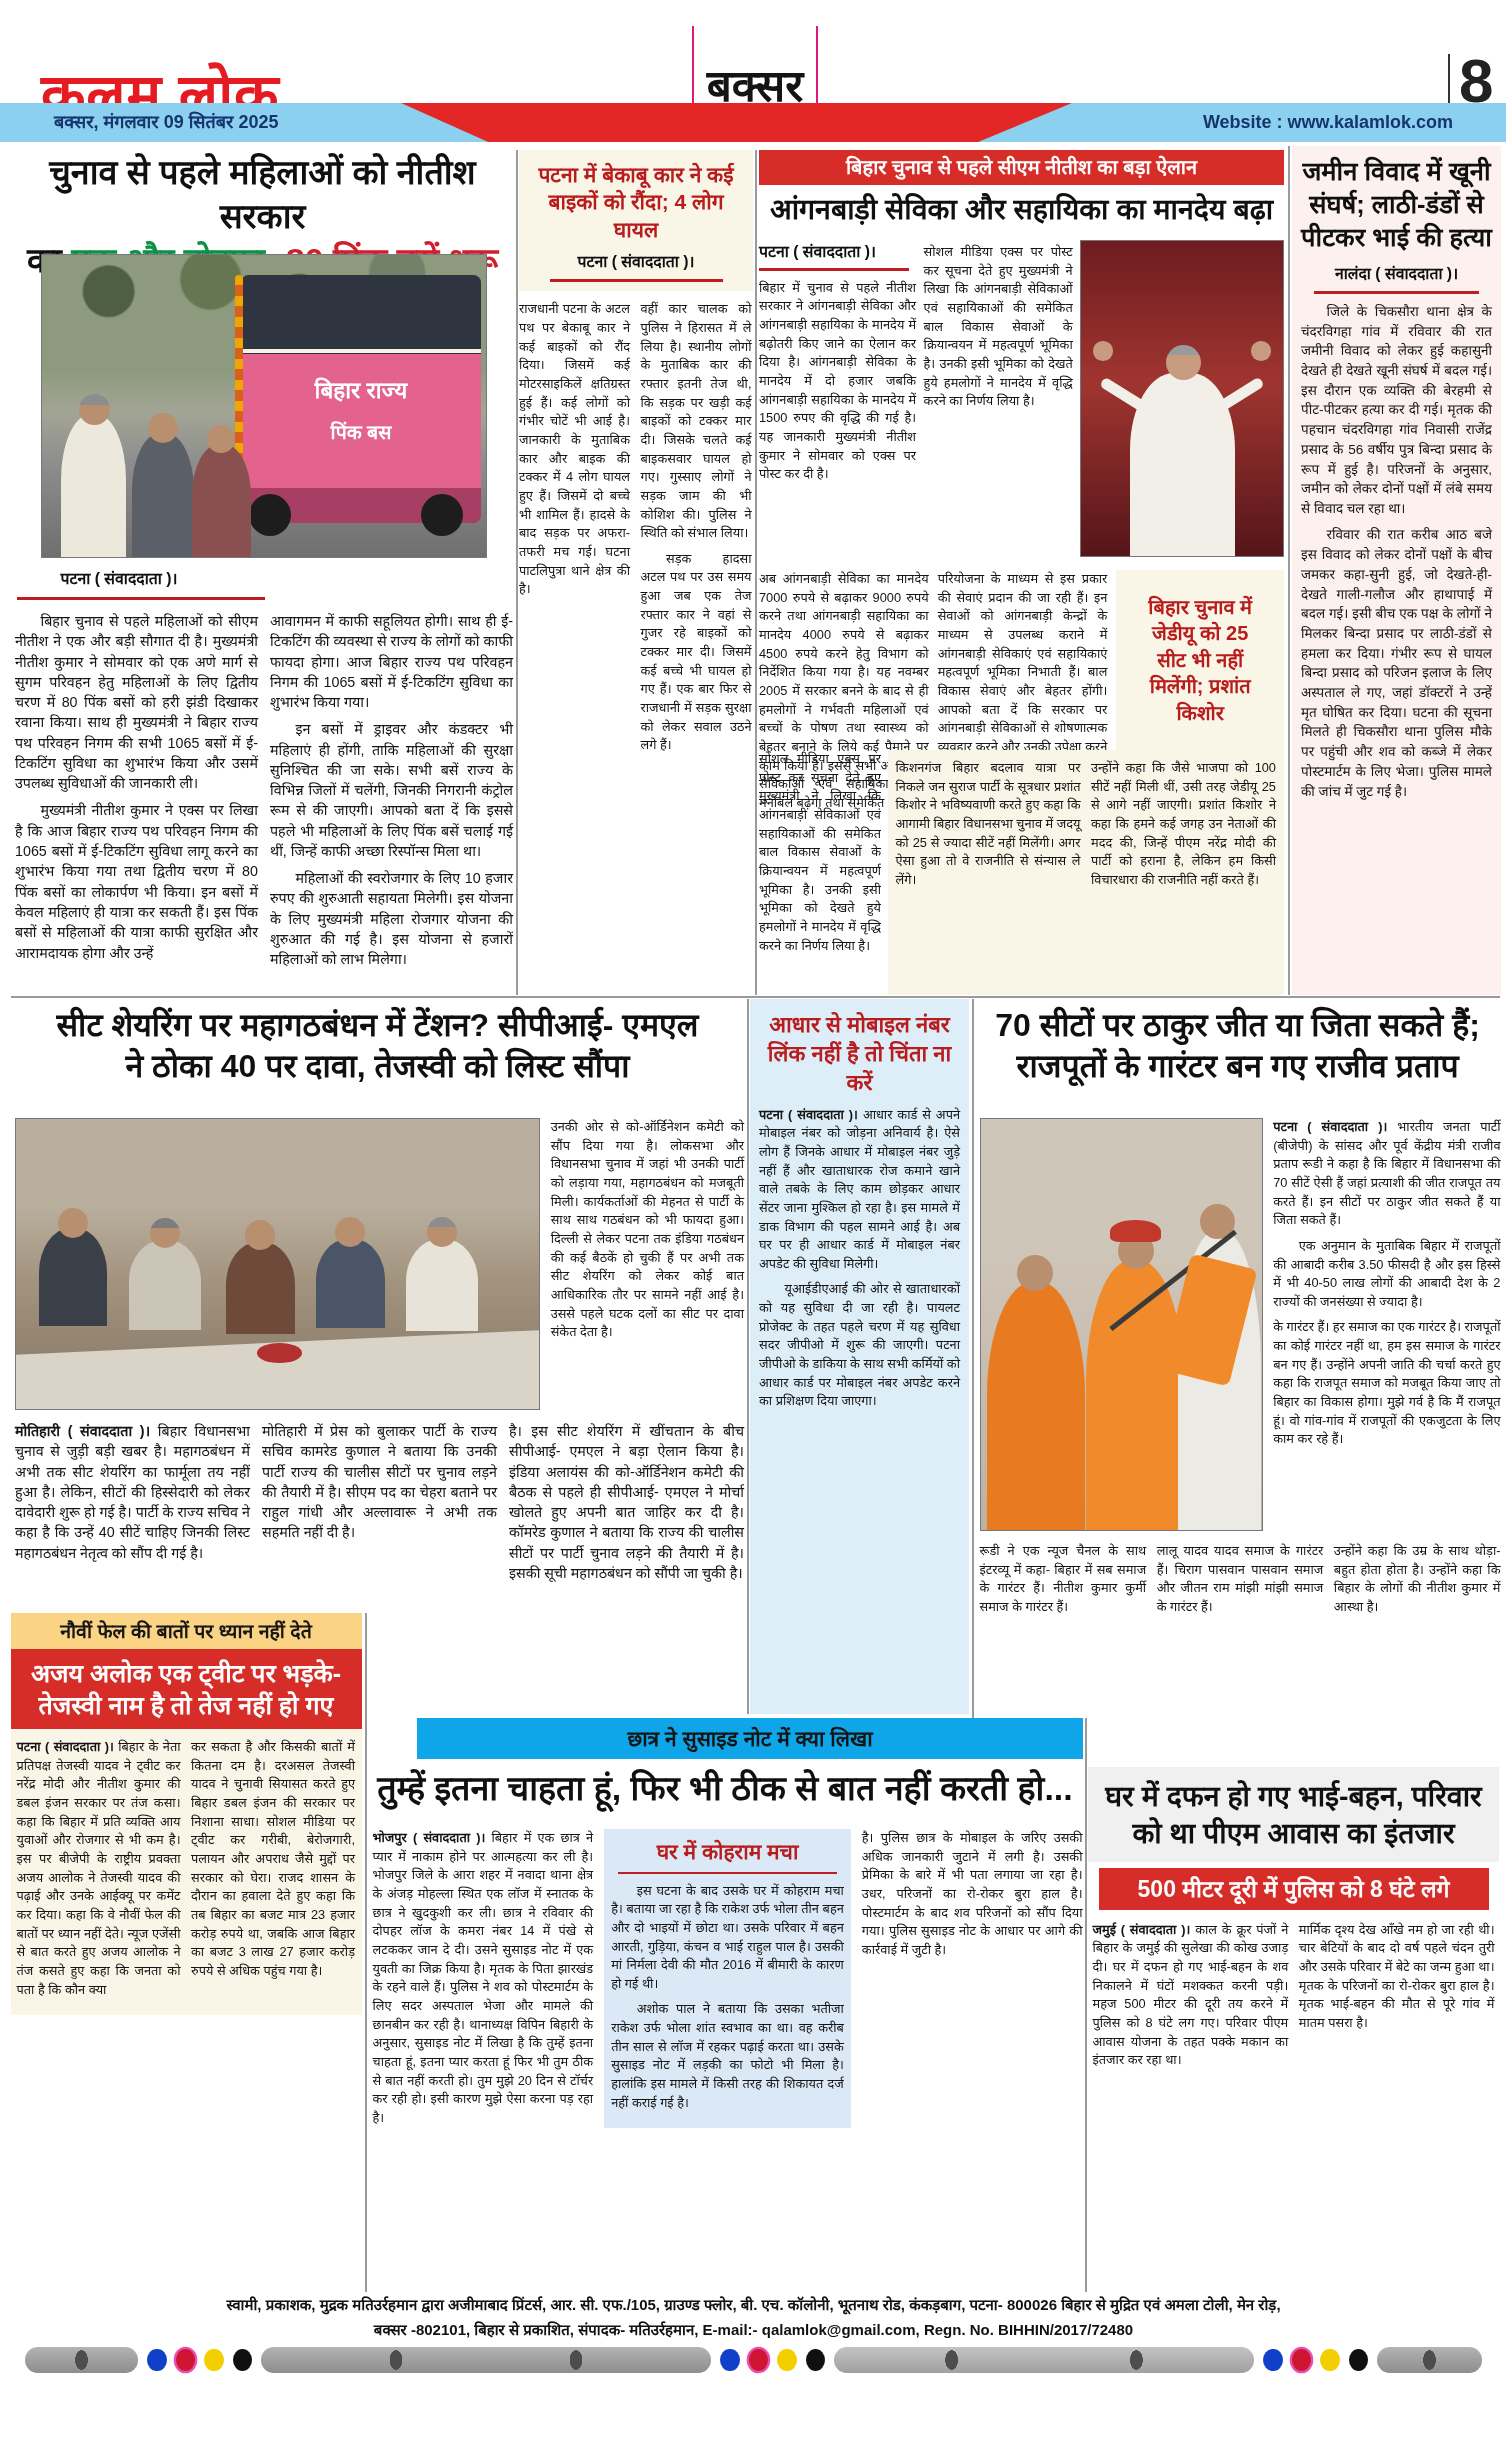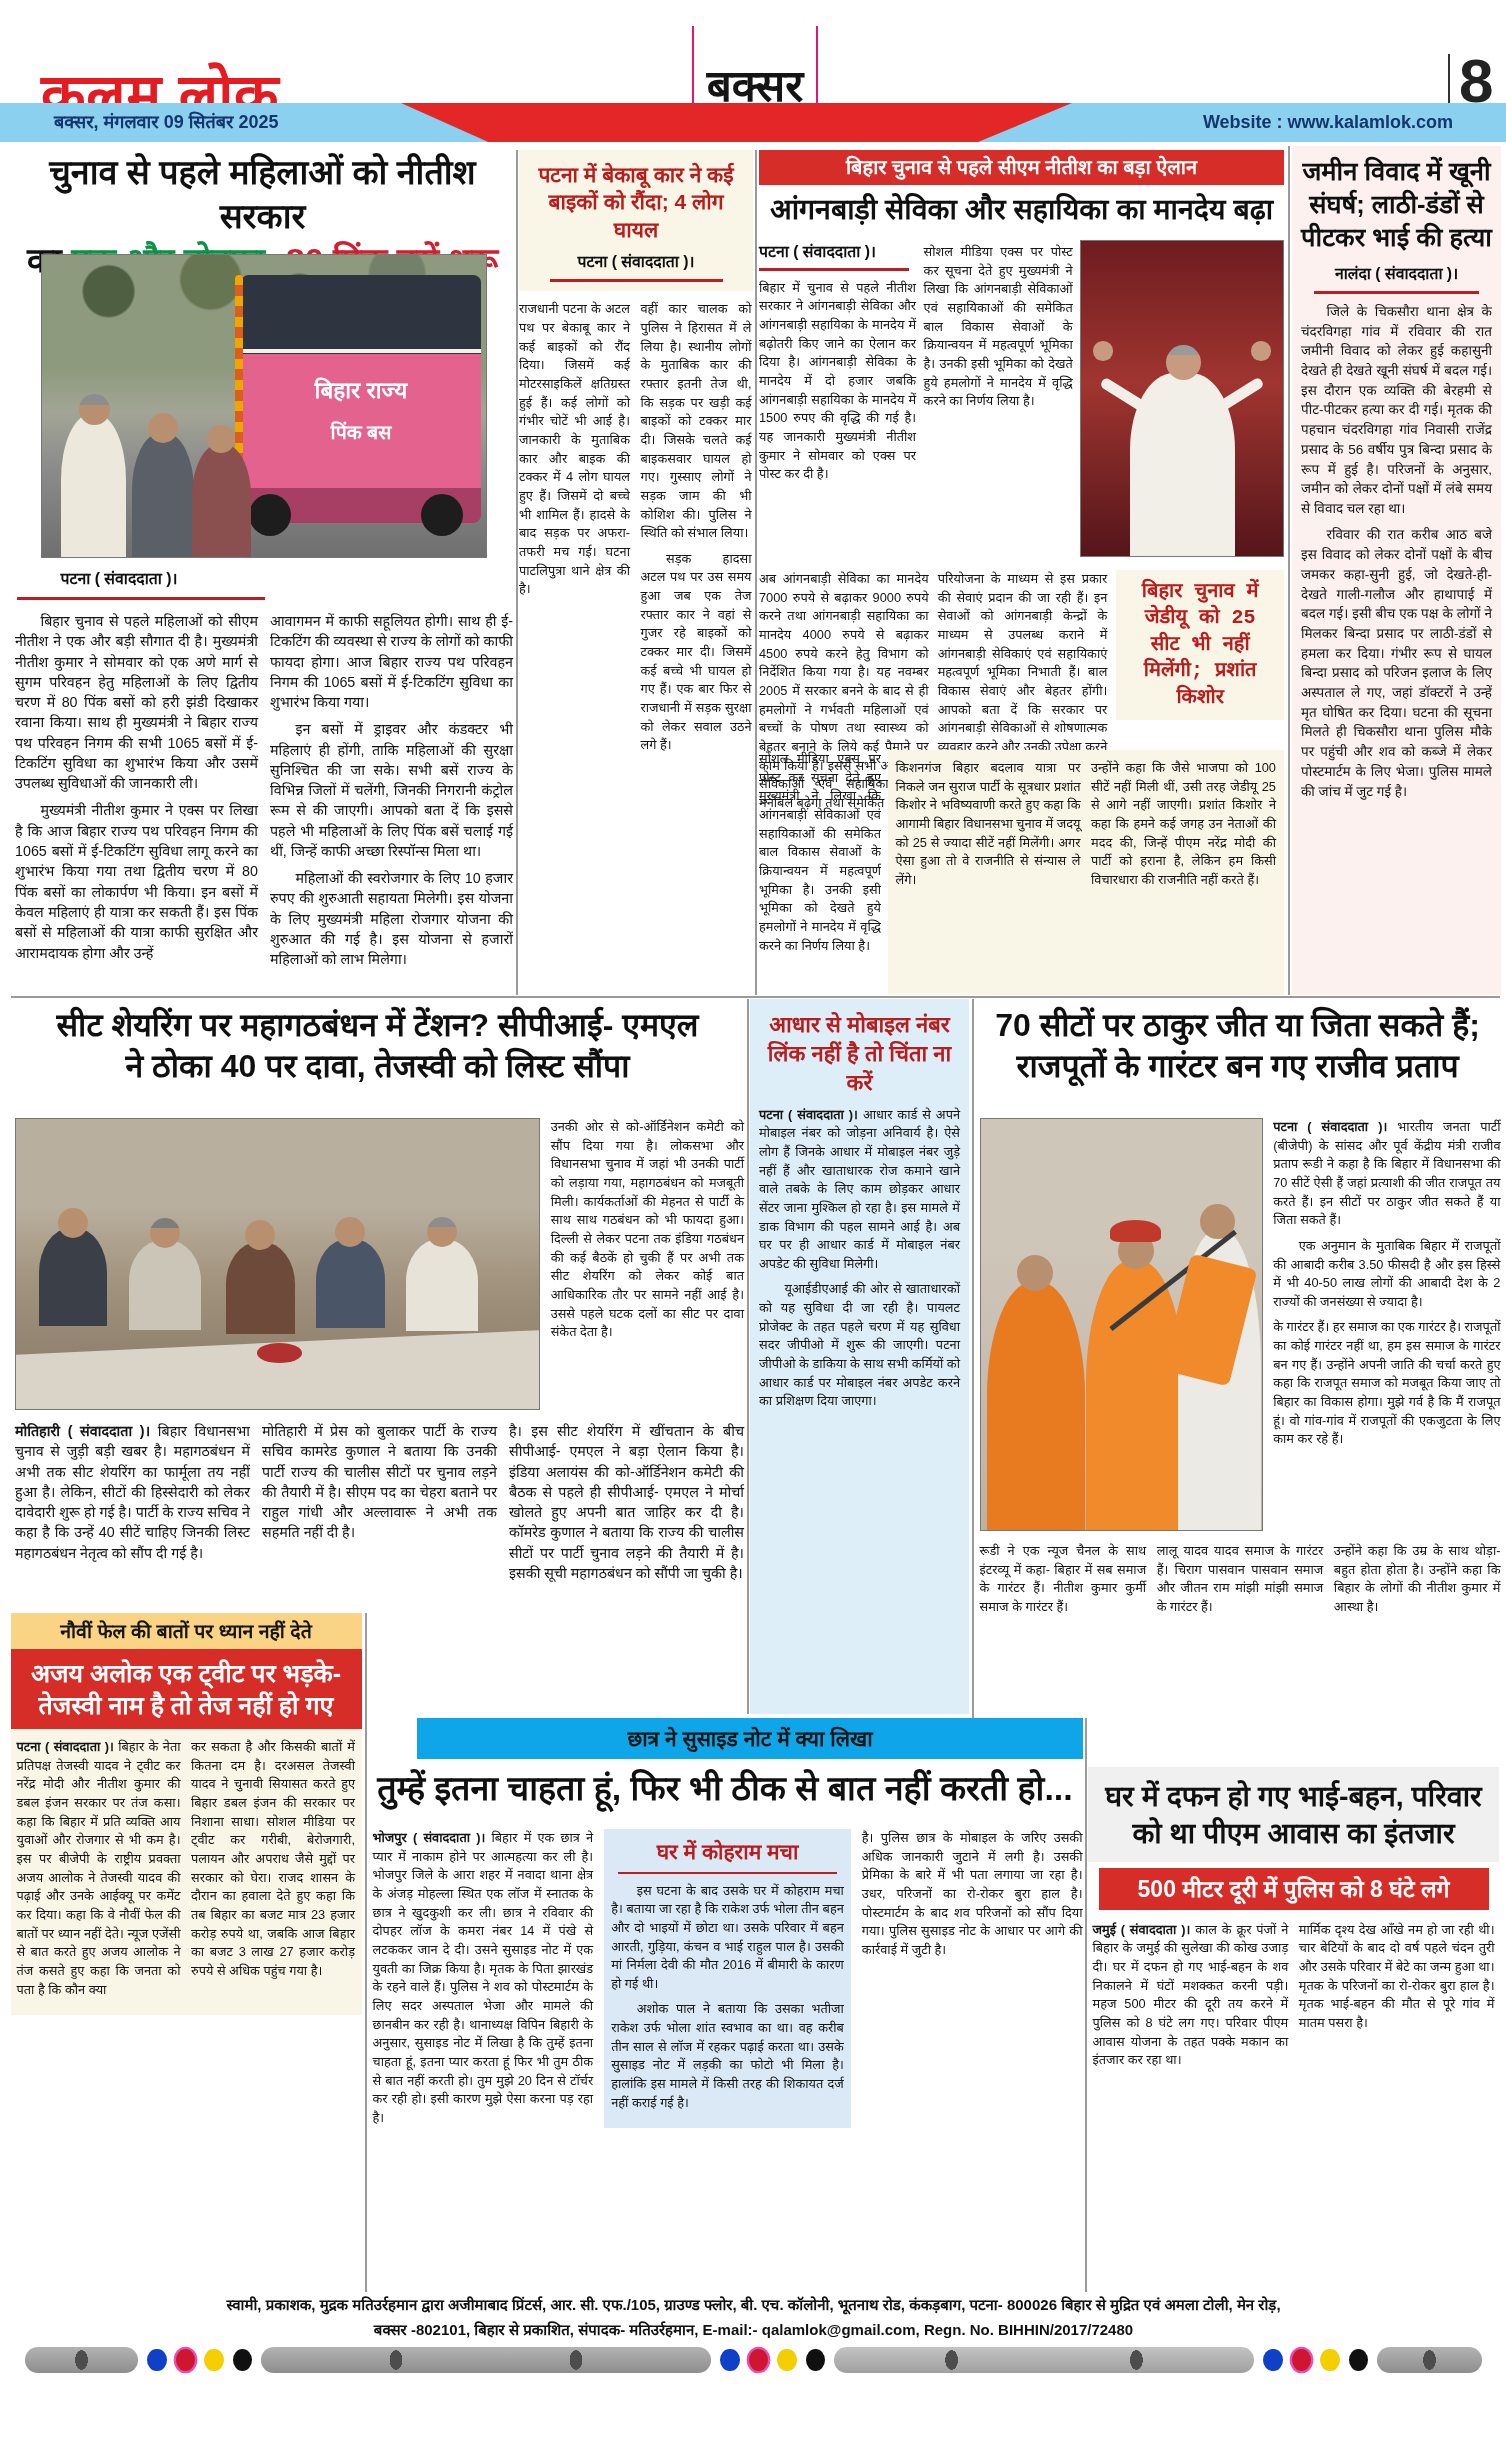--- a/index.html
+++ b/index.html
@@ -166,21 +166,21 @@
       </div>
     </div>
     <div class="cols" style="position:absolute;left:0;top:420px;width:525px;gap:9px;">
       <div class="bt-s" style="width:170px;">
         <p class="nind">अब आंगनबाड़ी सेविका का मानदेय 7000 रुपये से बढ़ाकर 9000 रुपये करने तथा आंगनबाड़ी सहायिका का मानदेय 4000 रुपये से बढ़ाकर 4500 रुपये करने हेतु विभाग को निर्देशित किया गया है। यह नवम्बर 2005 में सरकार बनने के बाद से ही हमलोगों ने गर्भवती महिलाओं एवं बच्चों के पोषण तथा स्वास्थ्य को बेहतर बनाने के लिये कई पैमाने पर काम किया है। इससे सभी आंगनबाड़ी सेविकाओं एवं सहायिकाओं का मनोबल बढ़ेगा तथा समेकित</p>
       </div>
       <div class="bt-s" style="width:170px;">
         <p class="nind">परियोजना के माध्यम से इस प्रकार की सेवाएं प्रदान की जा रही हैं। इन सेवाओं को आंगनबाड़ी केन्द्रों के माध्यम से उपलब्ध कराने में आंगनबाड़ी सेविकाएं एवं सहायिकाएं महत्वपूर्ण भूमिका निभाती हैं। बाल विकास सेवाएं और बेहतर होंगी। आपको बता दें कि सरकार पर आंगनबाड़ी सेविकाओं से शोषणात्मक व्यवहार करने और उनकी उपेक्षा करने का आरोप लगता रहा है।</p>
       </div>
       <div style="width:168px;">
-        <div class="creambox" style="padding:9px;font-family:Liberation Mono, monospace;">
+        <div class="creambox" style="padding:24px;">
           <div class="hl-s" style="font-size:20px;">बिहार चुनाव में जेडीयू को 25 सीट भी नहीं मिलेंगी; प्रशांत किशोर</div>
         </div>
       </div>
     </div>
     <div class="creambox abs" style="left:129px;top:600px;width:396px;height:245px;padding:9px 7.5px;box-sizing:border-box;">
       <div class="cols" style="gap:10.5px;">
         <div class="bt-s" style="width:185px;">
           <p class="nind">किशनगंज बिहार बदलाव यात्रा पर निकले जन सुराज पार्टी के सूत्रधार प्रशांत किशोर ने भविष्यवाणी करते हुए कहा कि आगामी बिहार विधानसभा चुनाव में जदयू को 25 से ज्यादा सीटें नहीं मिलेंगी। अगर ऐसा हुआ तो वे राजनीति से संन्यास ले लेंगे।</p>
         </div>
         <div class="bt-s" style="width:185px;">

